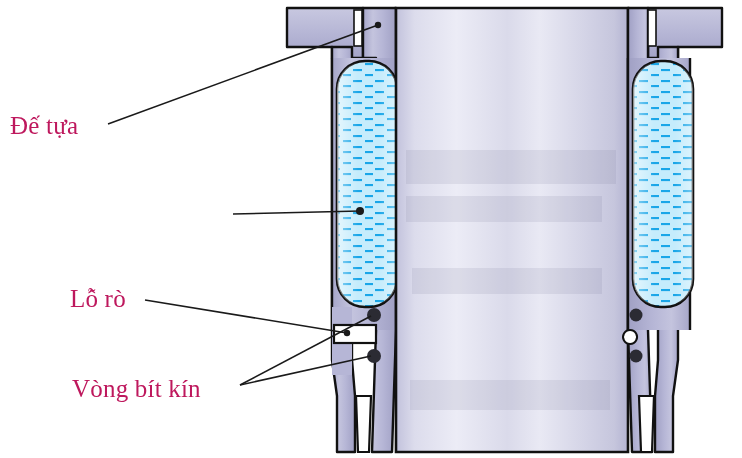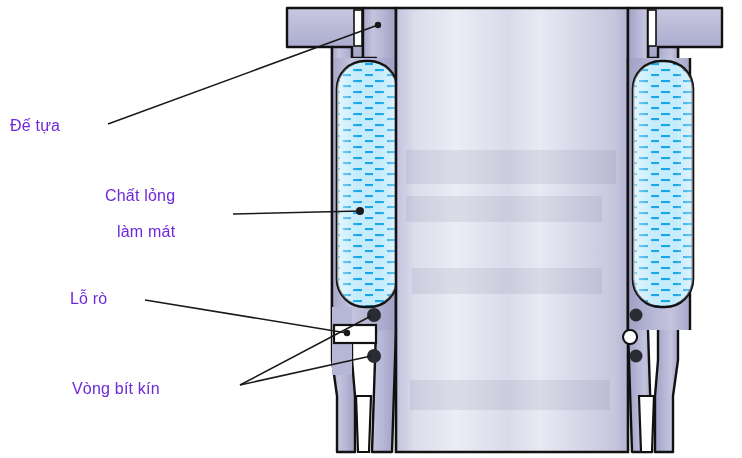--- a/index.html
+++ b/index.html
@@ -6,26 +6,26 @@
   body{
     width:742px;height:458px;
     background:#ffffff;
     font-family:"DejaVu Sans","Liberation Sans",sans-serif;
     overflow:hidden;position:relative;
   }
   #stage{position:absolute;left:0;top:0;width:742px;height:458px;}
   svg#diagram{position:absolute;left:0;top:0;width:742px;height:458px;display:block;}
   .lbl{
     position:absolute;
-    color:#6d28d9;
-    font-size:16px;
+    color:#be185d;
+    font-size:25px;
     line-height:26px;
     white-space:nowrap;
     letter-spacing:0.2px;
-    font-family:Liberation Sans, sans-serif;
+    font-family:Liberation Serif, serif;
   }
   .lbl.two{line-height:36px;}
   #lbl-de-tua{left:10px;top:113px;}
   #lbl-coolant{left:105px;top:178px;text-align:center;}
   #lbl-coolant .l2{display:block;padding-left:12px;}
   #lbl-lo-ro{left:70px;top:286px;}
   #lbl-vong-bit{left:72px;top:376px;}
 </style>
 </head>
 <body>
@@ -151,22 +151,18 @@
     </g>
     <g fill="#1a1a1a">
       <circle cx="378" cy="25" r="3.2"></circle>
       <circle cx="360" cy="211" r="4"></circle>
       <circle cx="347" cy="333" r="3.2"></circle>
     </g>
   </svg>
 
   <div class="lbl" id="lbl-de-tua">Đế tựa</div>
 
-  <div class="lbl two" id="lbl-coolant">
-    <span>Chất lỏng</span>
-    <span class="l2">làm mát</span>
-  </div>
 
   <div class="lbl" id="lbl-vong-bit">Vòng bít kín</div>
 
   <div class="lbl" id="lbl-lo-ro">Lỗ rò</div>
 
 </div>
 
 </body></html>

